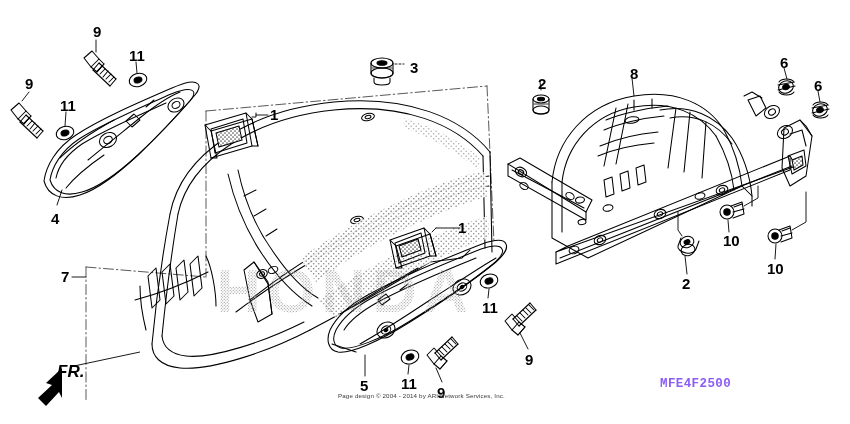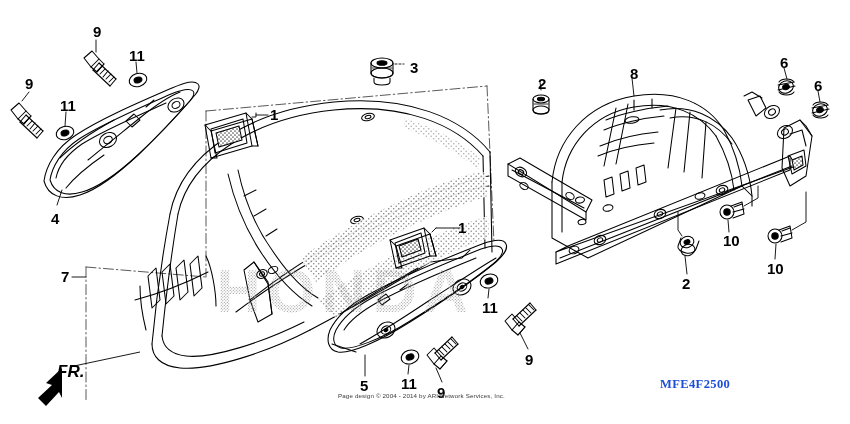--- a/index.html
+++ b/index.html
@@ -15,22 +15,22 @@
   #art{position:absolute;left:0;top:0;width:850px;height:424px;}
   .callout{
     position:absolute;
     font-family:"Liberation Sans", sans-serif;
     font-size:15px;font-weight:700;color:#000;
     line-height:1;white-space:nowrap;
     letter-spacing:0px;
   }
   .diagcode{
     position:absolute;
-    font-family:Liberation Serif, serif;
-    font-size:12.5px;font-weight:700;color:#1d4ed8;
+    font-family:Liberation Mono, monospace;
+    font-size:12.5px;font-weight:700;color:#8b5cf6;
     letter-spacing:0.4px;white-space:nowrap;
   }
   .frlabel{
     position:absolute;
     font-family:"Liberation Sans", sans-serif;
     font-size:17px;font-weight:700;font-style:italic;color:#000;
     white-space:nowrap;
   }
   .copyright{
     position:absolute;

